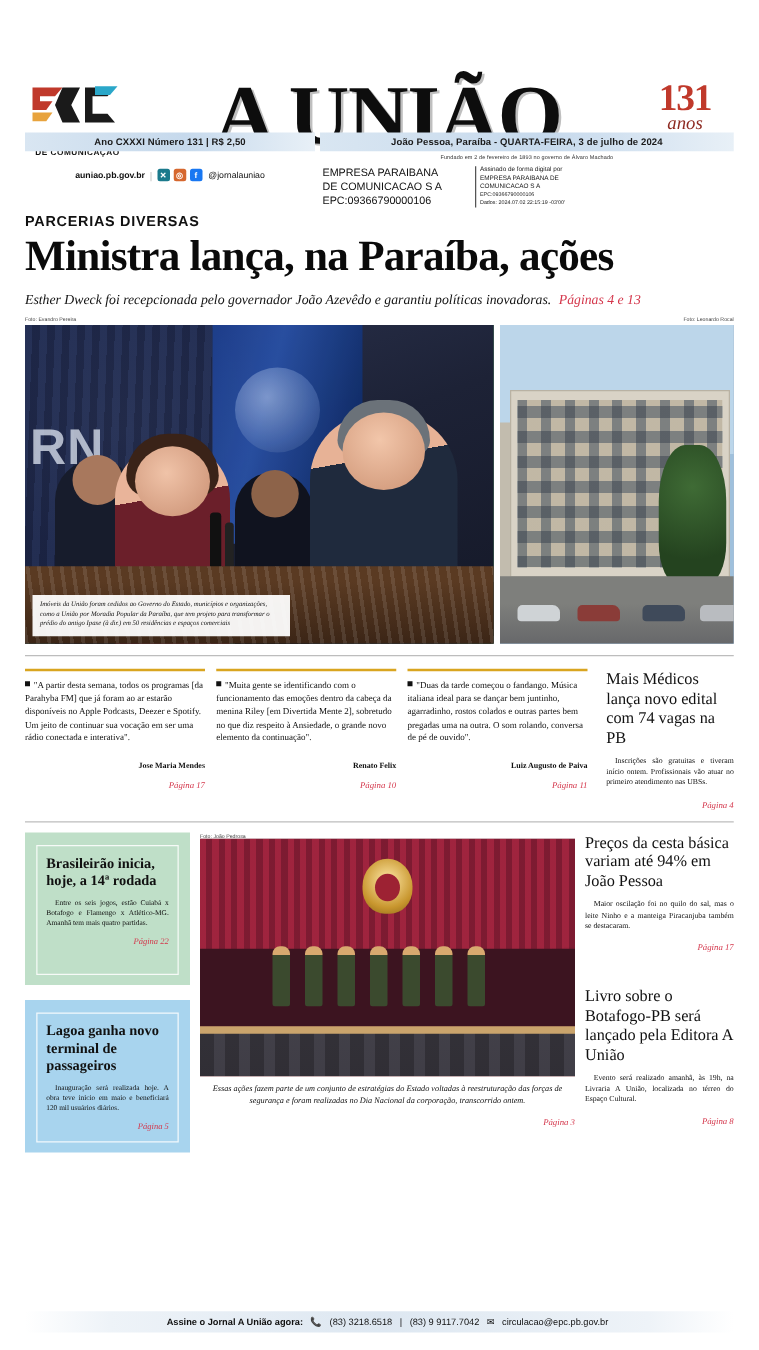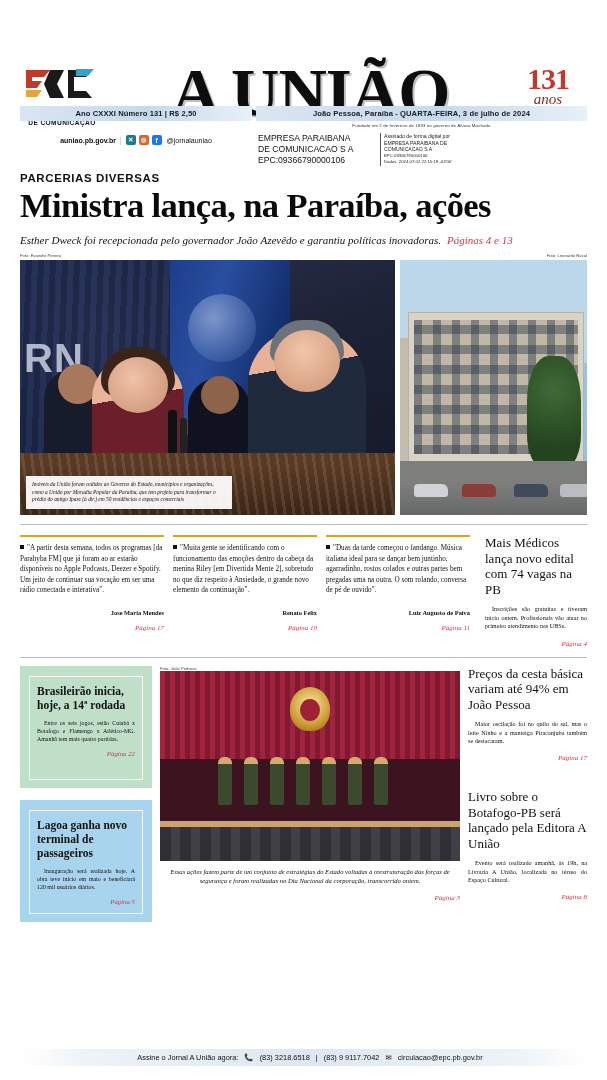--- a/index.html
+++ b/index.html
@@ -207,21 +207,21 @@
   .rb-body { font-family: "Liberation Serif", serif; font-size: 6.2px; line-height: 8.6px; color: #111;
     margin-top: 8px; text-indent: 7px; text-align: justify; }
   .rb-page { font-family: "Liberation Serif", serif; font-style: italic; font-size: 7px;
     color: #d4354a; text-align: right; margin-top: 8px; }
 
   
   .footer { position: absolute; left: 20px; right: 20px; bottom: 14px;
     background: linear-gradient(90deg,#ffffff 0%,#eef3f8 12%,#dde7f1 50%,#eef3f8 88%,#ffffff 100%);
     display: flex; align-items: center; justify-content: center; gap: 6px; padding: 4px 0; }
   .footer span, .footer b { font-family: "Liberation Sans", sans-serif; font-size: 7.4px; color: #111; }
-  .footer b { font-weight: normal; margin-left: 13px; }
+  .footer b { font-weight: bold; margin-left: 13px; }
   .fico { font-size: 8px; }
 </style>
 </head>
 <body>
 
 <div class="page">
 
   <div class="masthead">
     <div class="logo-epc">
       <div class="epc-mark">

